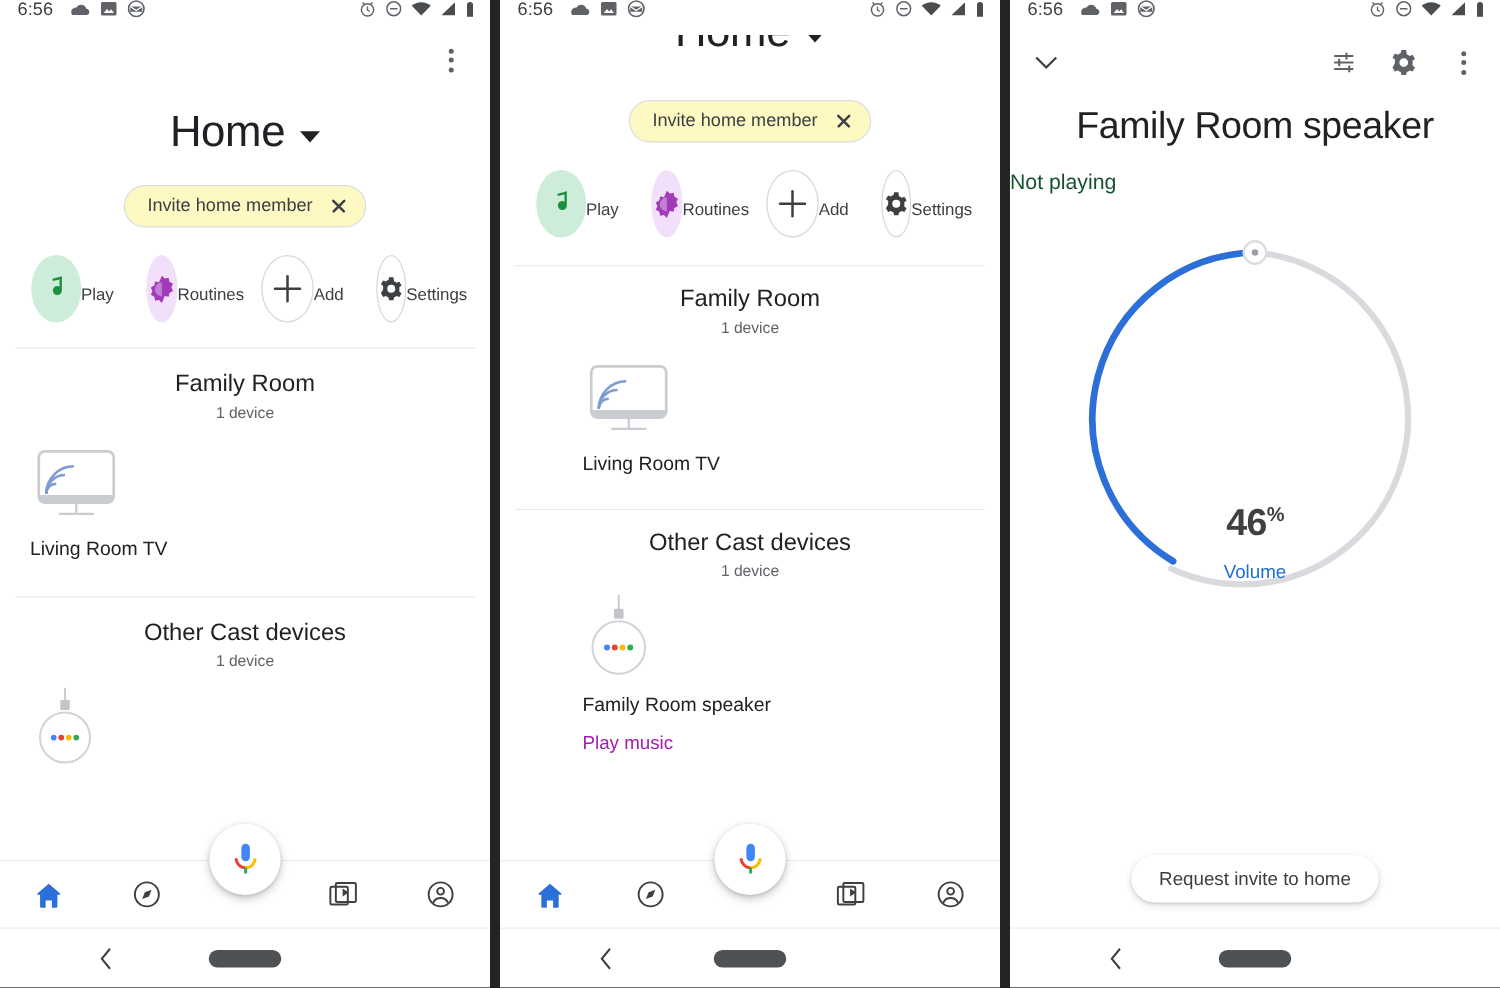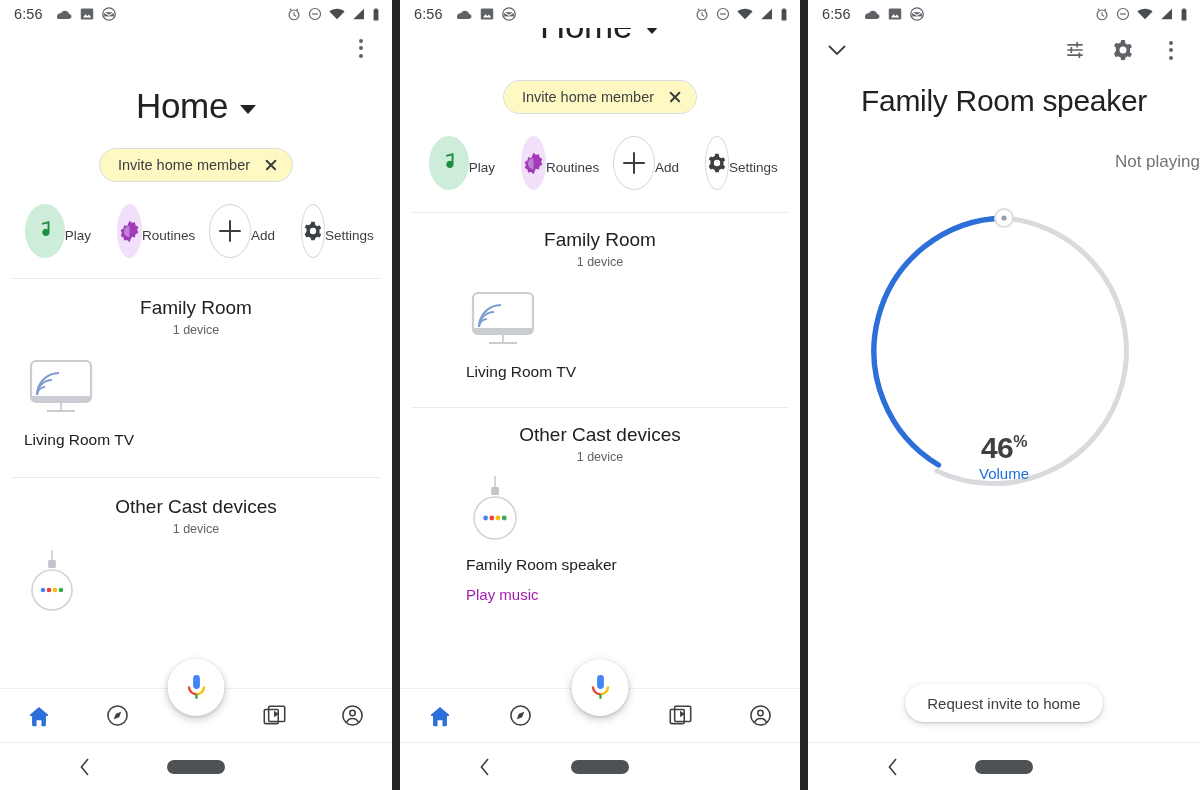--- a/index.html
+++ b/index.html
@@ -18,21 +18,21 @@
     width: 392px; height: 790px;
     background: #ffffff;
     overflow: hidden;
     flex: 0 0 392px;
   }
   .phone.mid { width: 400px; flex: 0 0 400px; }
   .phone.right { width: 392px; flex: 0 0 392px; }
 
   
   .statusbar {
-    height: 28px; display: flex; align-items: center;
+    height: 28px; display: flex; align-items: flex-start;
     padding: 0 12px 0 14px; color: #4a4a4a;
   }
   .sb-time { font-size: 14.5px; color: #3c4043; letter-spacing: .1px; }
   .sb-left-icons { display: flex; align-items: center; gap: 8px; margin-left: 12px; }
   .sb-right { margin-left: auto; display: flex; align-items: center; gap: 7px; }
   .sb-ico { display: block; }
 
   
   .appbar { height: 40px; display: flex; align-items: center; padding: 0 14px; }
   .appbar.spread { justify-content: flex-end; }
@@ -123,30 +123,30 @@
   .sys-pill {
     position: absolute; left: 50%; top: 50%; transform: translate(-50%, -50%);
     width: 58px; height: 14px; border-radius: 8px; background: #4f5255; cursor: pointer;
   }
 
   
   .r-appbar { height: 44px; display: flex; align-items: center; padding: 0 12px 0 18px; }
   .r-appbar .spacer { flex: 1; }
   .r-actions { display: flex; align-items: center; gap: 14px; }
   .r-title { text-align: center; margin-top: 12px; font-size: 30px; color: #202124; letter-spacing: -.3px; }
-  .r-sub { text-align: right; margin-top: 34px; font-size: 17px; color: #737373; }
+  .r-sub { text-align: left; margin-top: 18px; font-size: 17px; color: #14532d; }
 
   .dial-wrap { position: relative; margin: 34px auto 0 auto; width: 290px; height: 290px; }
   .dial-center {
     position: absolute; left: 0; right: 0; bottom: 14px;
     display: flex; flex-direction: column; align-items: center;
   }
   .dial-val { font-size: 30px; color: #404040; font-weight: 700; letter-spacing: -.5px; }
   .dial-val sup { font-size: 16px; font-weight: 700; vertical-align: super; }
-  .dial-lab { font-size: 15px; color: #1a6ed8; margin-top: 0; }
+  .dial-lab { font-size: 15px; color: #1a6ed8; margin-top: 13px; }
 
   .req-wrap { position: absolute; left: 0; right: 0; bottom: 68px; display: flex; justify-content: center; }
   .req-btn {
     height: 38px; padding: 0 22px; border-radius: 20px; background: #fff;
     display: flex; align-items: center; font-size: 15px; color: #3c4043;
     box-shadow: 0 2px 6px rgba(60,64,67,.20), 0 1px 2px rgba(60,64,67,.14);
     cursor: pointer;
   }
 
   .mid-scroll-title {

